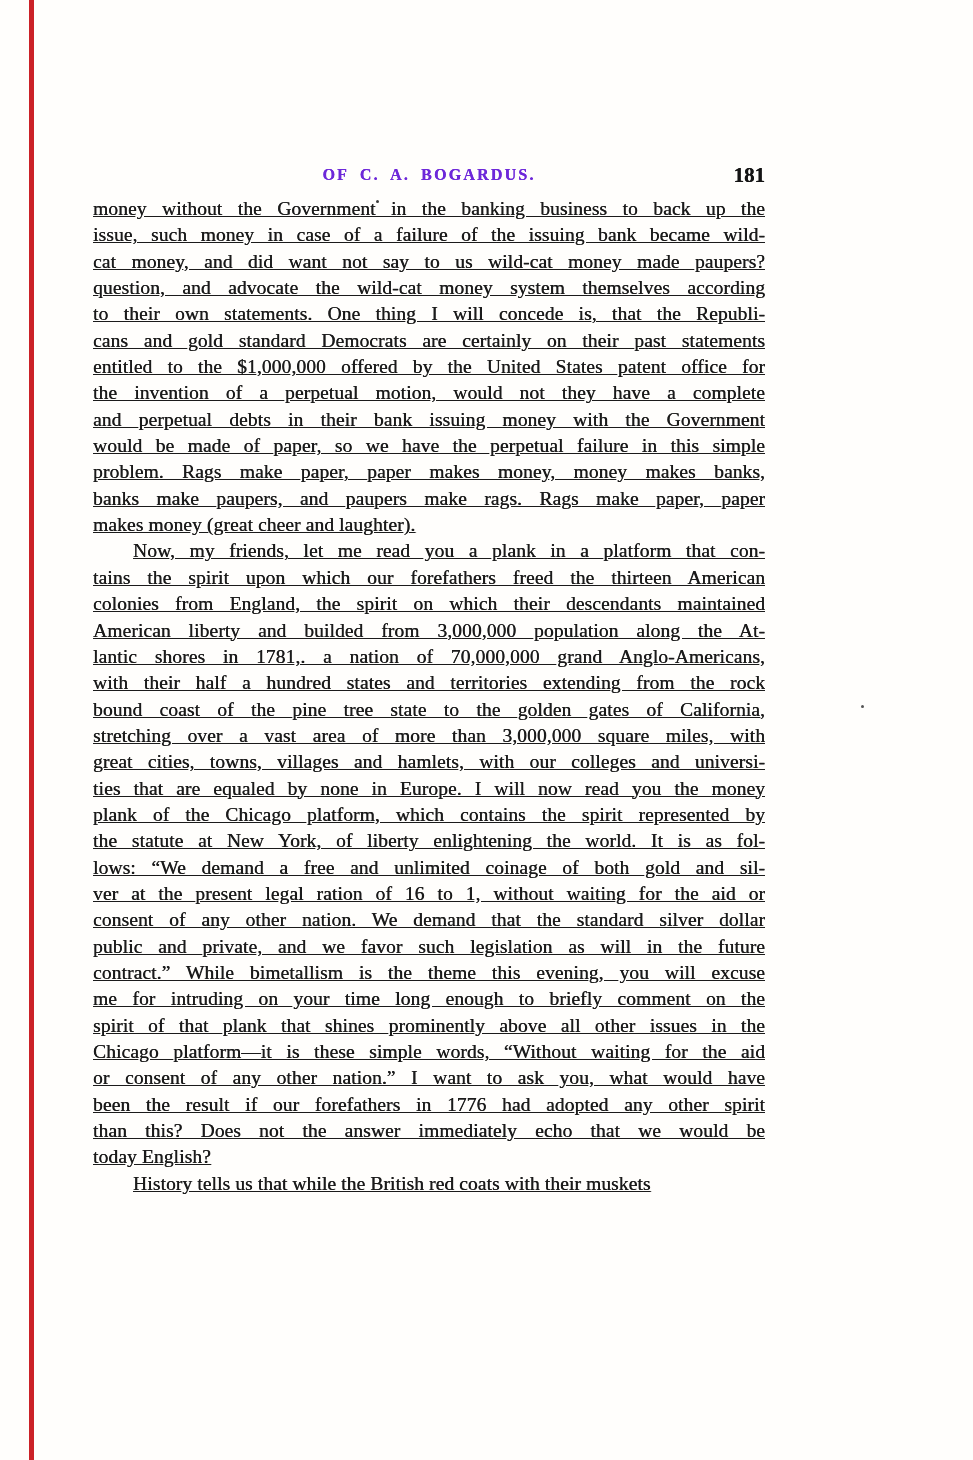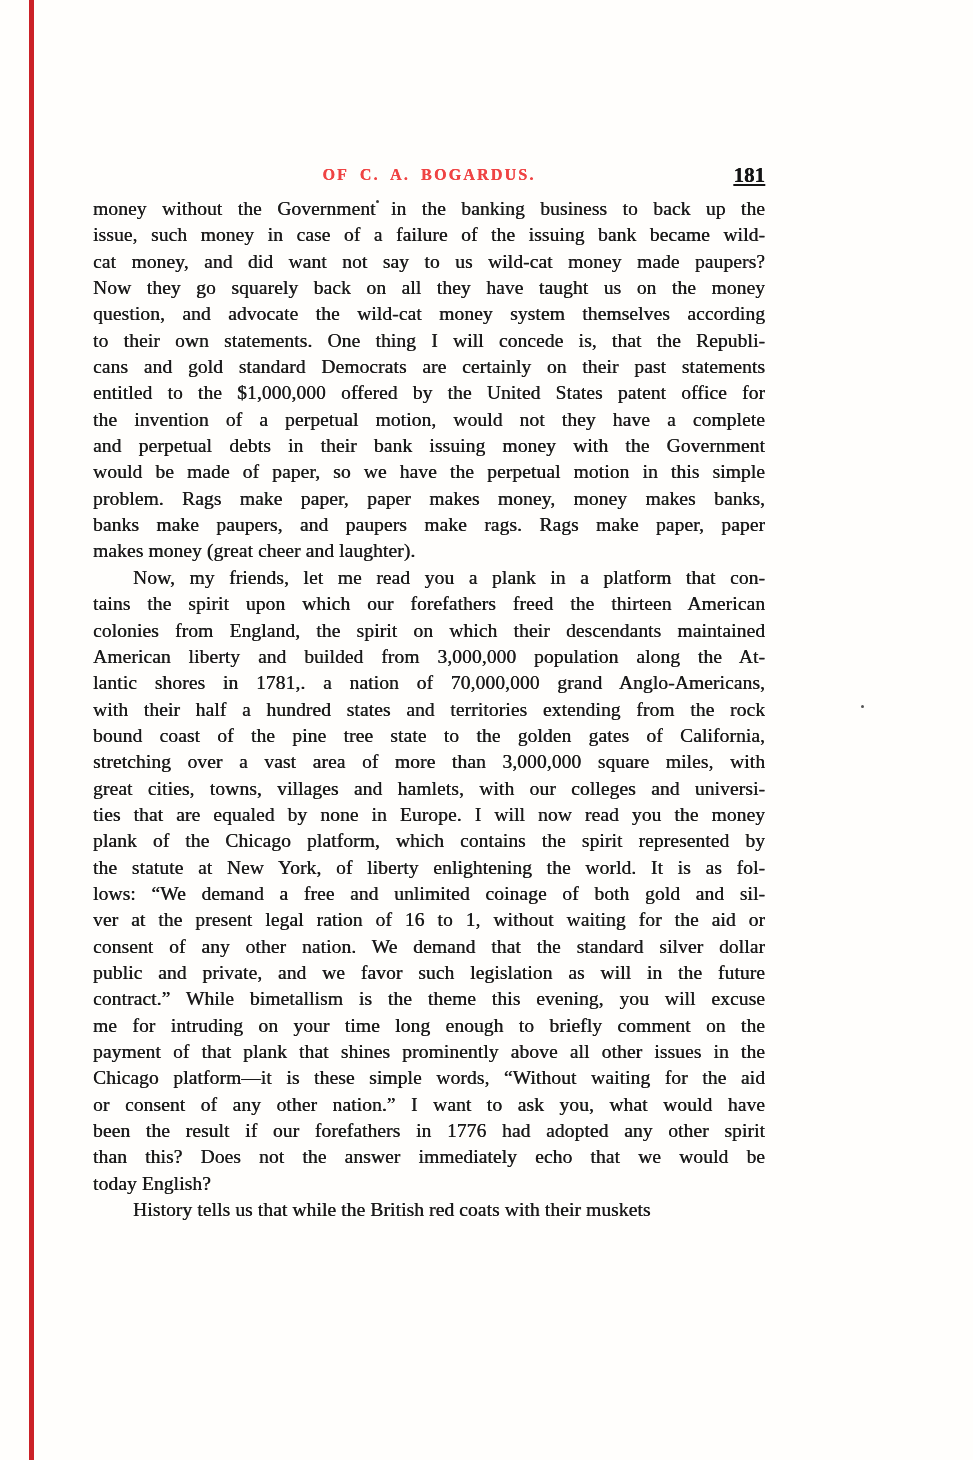--- a/index.html
+++ b/index.html
@@ -34,38 +34,38 @@
   .running-title {
     position: absolute;
     left: 0;
     right: 0;
     top: 3px;
     text-align: center;
     font-size: 16px;
     font-weight: bold;
     letter-spacing: 2.2px;
     word-spacing: 5px;
-    color: #ef4444;
+    color: #6d28d9;
     text-shadow: 0.3px 0 0 currentColor;
   }
   .page-number {
     position: absolute;
     right: 0;
     top: 0;
     font-size: 21px;
     font-weight: 600;
     color: #141414;
     text-shadow: 0.3px 0 0 currentColor;
-    text-decoration: underline;
   }
   .body-text {
     position: absolute;
     left: 93px;
     top: 196px;
     width: 672px;
+    text-decoration: underline;
   }
   .paragraph { margin: 0; }
   .line {
     height: 26.35px;
     line-height: 26.35px;
     font-size: 19.5px;
     letter-spacing: 0.1px;
     text-align: justify;
     text-align-last: justify;
     white-space: normal;
@@ -95,28 +95,27 @@
   <div class="header">
     <span class="running-title">OF C. A. BOGARDUS.</span>
     <span class="page-number">181</span>
   </div>
 
   <div class="body-text">
       <div class="paragraph">
         <div class="line">money without the Government in the banking business to back up the</div>
         <div class="line">issue, such money in case of a failure of the issuing bank became wild-</div>
         <div class="line">cat money, and did want not say to us wild-cat money made paupers?</div>
-        <div class="line">Now they go squarely back on all they have taught us on the money</div>
         <div class="line">question, and advocate the wild-cat money system themselves according</div>
         <div class="line">to their own statements.  One thing I will concede is, that the Republi-</div>
         <div class="line">cans and gold standard Democrats are certainly on their past statements</div>
         <div class="line">entitled to the $1,000,000 offered by the United States patent office for</div>
         <div class="line">the invention of a perpetual motion, would not they have a complete</div>
         <div class="line">and perpetual debts in their bank issuing money with the Government</div>
-        <div class="line">would be made of paper, so we have the perpetual motion in this simple</div>
+        <div class="line">would be made of paper, so we have the perpetual failure in this simple</div>
         <div class="line">problem.  Rags make paper, paper makes money, money makes banks,</div>
         <div class="line">banks make paupers, and paupers make rags.  Rags make paper, paper</div>
         <div class="line last">makes money (great cheer and laughter).</div>
       </div>
       <div class="paragraph">
         <div class="line indent">Now, my friends, let me read you a plank in a platform that con-</div>
         <div class="line">tains the spirit upon which our forefathers freed the thirteen American</div>
         <div class="line">colonies from England, the spirit on which their descendants maintained</div>
         <div class="line">American liberty and builded from 3,000,000 population along the At-</div>
         <div class="line">lantic shores in 1781,. a nation of 70,000,000 grand Anglo-Americans,</div>
@@ -126,21 +125,21 @@
         <div class="line">great cities, towns, villages and hamlets, with our colleges and universi-</div>
         <div class="line">ties that are equaled by none in Europe.  I will now read you the money</div>
         <div class="line">plank of the Chicago platform, which contains the spirit represented by</div>
         <div class="line">the statute at New York, of liberty enlightening the world.  It is as fol-</div>
         <div class="line">lows: “We demand a free and unlimited coinage of both gold and sil-</div>
         <div class="line">ver at the present legal ration of 16 to 1, without waiting for the aid or</div>
         <div class="line">consent of any other nation.  We demand that the standard silver dollar</div>
         <div class="line">public and private, and we favor such legislation as will in the future</div>
         <div class="line">contract.”  While bimetallism is the theme this evening, you will excuse</div>
         <div class="line">me for intruding on your time long enough to briefly comment on the</div>
-        <div class="line">payment of that plank that shines prominently above all other issues in the</div>
+        <div class="line">spirit of that plank that shines prominently above all other issues in the</div>
         <div class="line">Chicago platform—it is these simple words, “Without waiting for the aid</div>
         <div class="line">or consent of any other nation.”  I want to ask you, what would have</div>
         <div class="line">been the result if our forefathers in 1776 had adopted any other spirit</div>
         <div class="line">than this?  Does not the answer immediately echo that we would be</div>
         <div class="line last">today English?</div>
       </div>
       <div class="paragraph">
         <div class="line last indent">History tells us that while the British red coats with their muskets</div>
       </div>
     </div>

